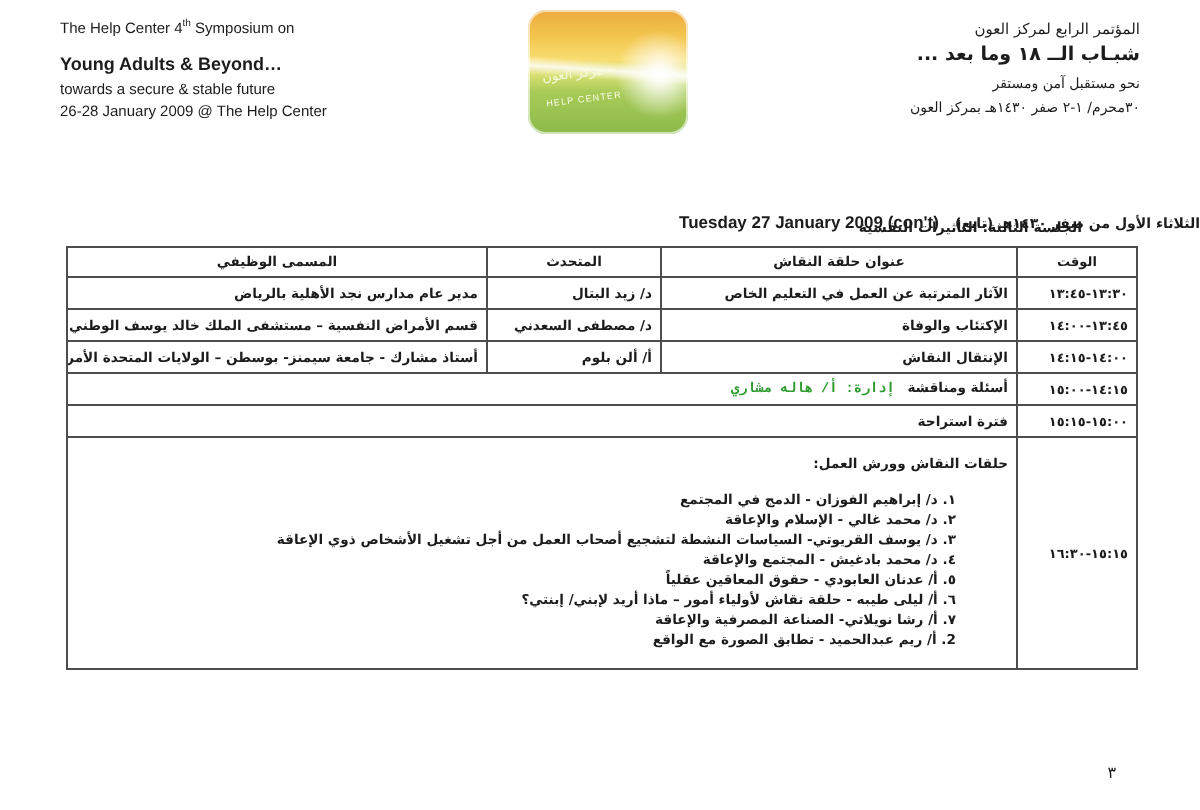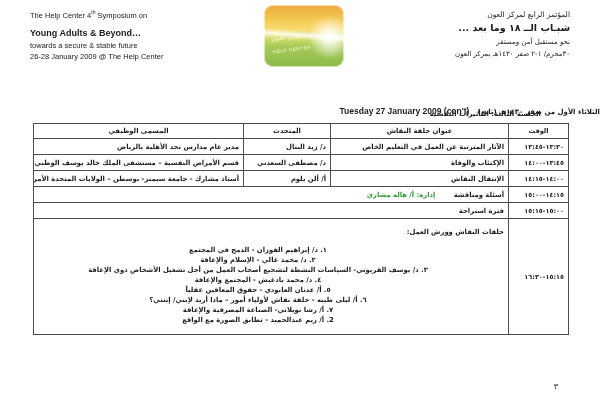--- a/index.html
+++ b/index.html
@@ -37,24 +37,24 @@
 
   
   table.schedule{position:absolute;top:123px;left:33px;width:535px;border-collapse:collapse;
                  table-layout:fixed;direction:rtl;font-size:6.8px;font-weight:bold;color:#1c1c1c;}
   table.schedule td{border:1px solid #4d4d4d;padding:0 4px;text-align:right;
                     vertical-align:middle;overflow:hidden;white-space:nowrap;}
   tr.thead td{text-align:center;height:14px;}
   tr.brow td{height:15px;}
   td.time{text-align:center;font-size:6.5px;padding:0 1px;}
   td.merged{text-align:center;}
-  .mod-green{color:#2e9b2e;margin-right:16px;}
+  .mod-green{color:#2e9b2e;margin-right:4px;font-family:Liberation Mono, monospace;}
   td.ws{vertical-align:top;height:115px;padding:5px 4px 0 4px;}
   .ws-head{text-align:right;}
-  .ws-items{margin-top:9px;padding-right:26px;line-height:10px;text-align:center;}
+  .ws-items{margin-top:9px;padding-right:26px;line-height:10px;}
   .ws-item{height:10px;}
 
   .page-number{position:absolute;bottom:14px;right:42px;font-size:8px;}
 </style>
 </head>
 <body>
 
 <div class="page">
 
   <div class="header-en">

